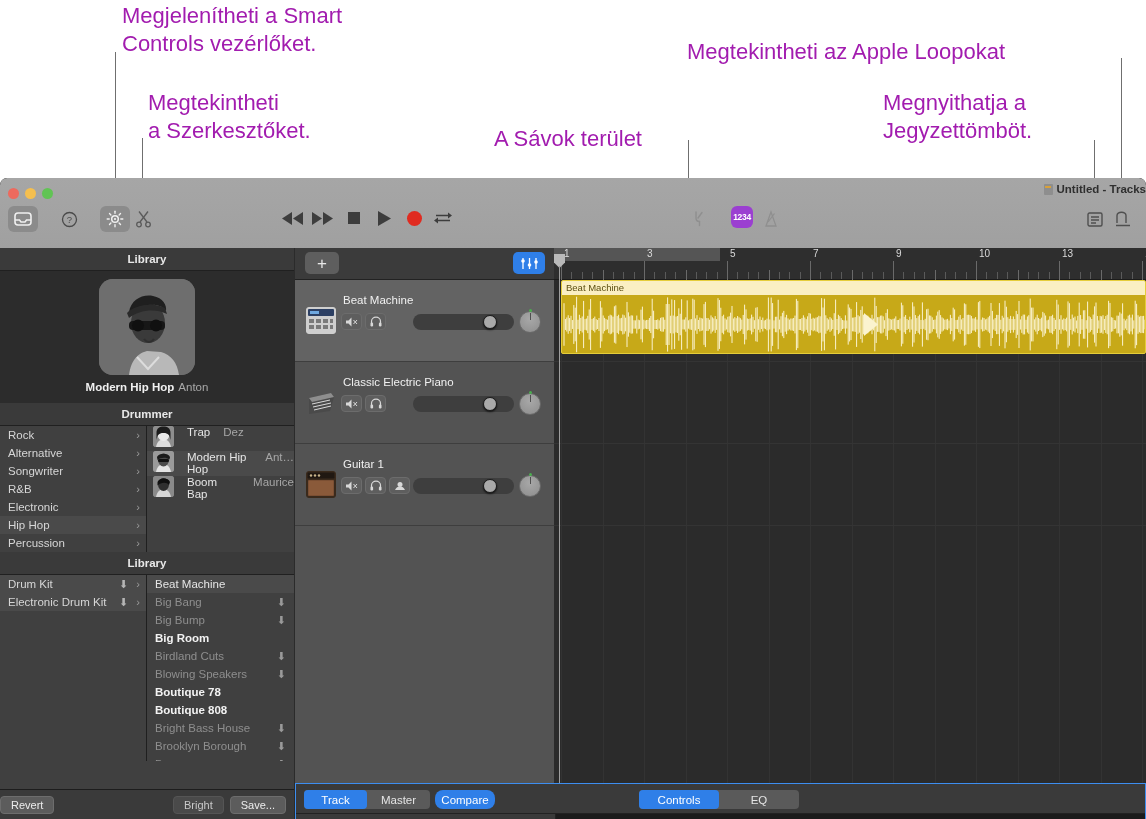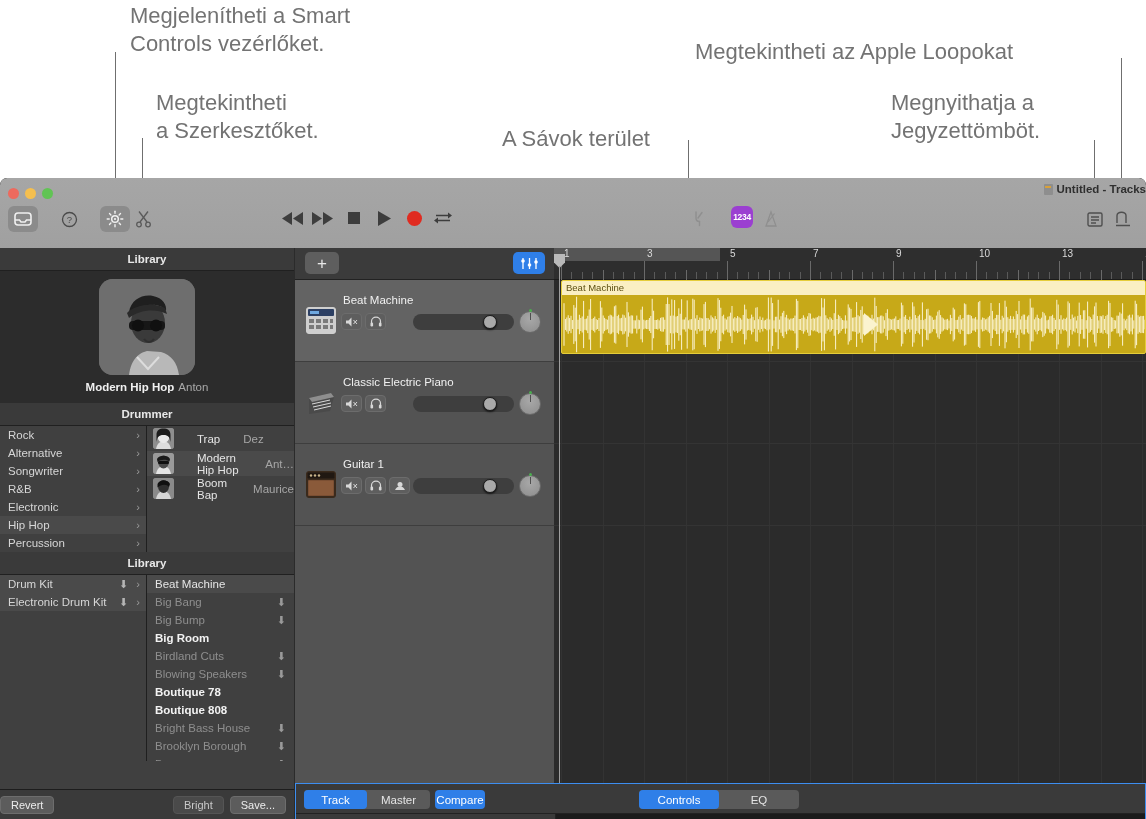--- a/index.html
+++ b/index.html
@@ -7,26 +7,25 @@
     width: 1146px; height: 819px;
     background: #ffffff;
     font-family: "Liberation Sans", sans-serif;
     overflow: hidden;
   }
   #root { position: relative; width: 1146px; height: 819px; }
 
   
   .callout-text {
     position: absolute;
-    color: #737373;
+    color: #a21caf;
     font-size: 22px;
     line-height: 28px;
     white-space: pre;
     font-family: "Liberation Sans", sans-serif;
-    margin-left: 8px;
   }
   .callout-line {
     position: absolute;
     width: 1px;
     background: #6f6f6f;
   }
 
   
   #window {
     position: absolute;
@@ -147,21 +146,21 @@
   .lrow {
     height: 18px; display:flex; align-items:center;
     padding: 0 6px 0 8px; font-size: 11.5px; color: #d6d6d6;
     justify-content: space-between;
   }
   .lrow.sel { background: #4a4a4a; }
   .lrow .chev { color: #9a9a9a; font-size: 11px; }
   .lrow .dl { color: #b5b5b5; font-size: 11px; margin-right: 4px; }
 
   .drow {
-    height: 25px; display:flex; align-items:center; gap: 23px;
+    height: 25px; display:flex; gap: 13px;
     padding-left: 6px; font-size: 11.5px; color: #e5e5e5;
   }
   .drow.sel { background: #4a4a4a; }
   .drow .dart { width:21px; height:21px; border-radius:3px; background:#8a8a8a; position:relative; overflow:hidden; flex:none;}
   .drow .who { color: #a6a6a6; }
 
   .srow {
     height: 18px; display:flex; align-items:center; justify-content: space-between;
     padding: 0 8px 0 8px; font-size: 11.5px;
   }
@@ -1390,21 +1389,21 @@
       <div class="line"></div>
     </div>
 
     <div id="smart">
 
       <div id="sc-tabbar">
         <div id="seg-track-master">
           <div class="on">Track</div>
           <div>Master</div>
         </div>
-        <div class="pill blue" style="left:139px; width:50px;">Compare</div>
+        <div class="pill blue" style="left:139px; width:60px;border-radius:8px;">Compare</div>
 
         <div id="seg-controls-eq">
           <div class="on">Controls</div>
           <div>EQ</div>
         </div>
       </div>
 
       <div id="sc-left">
         <div class="sc-sec-title">
           

